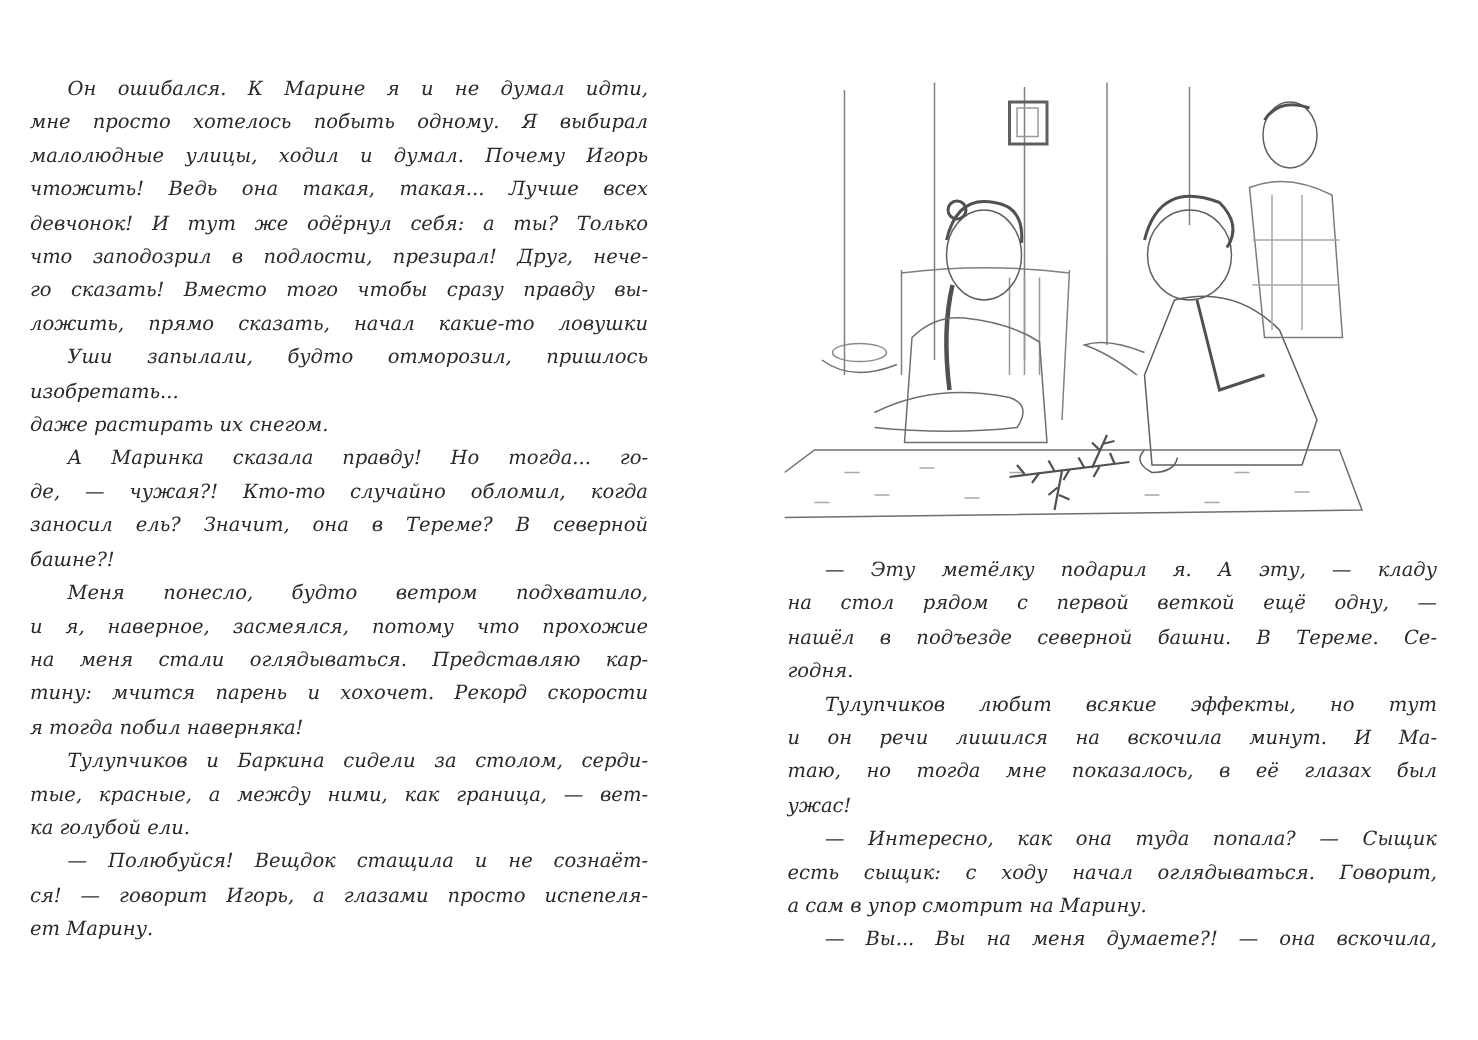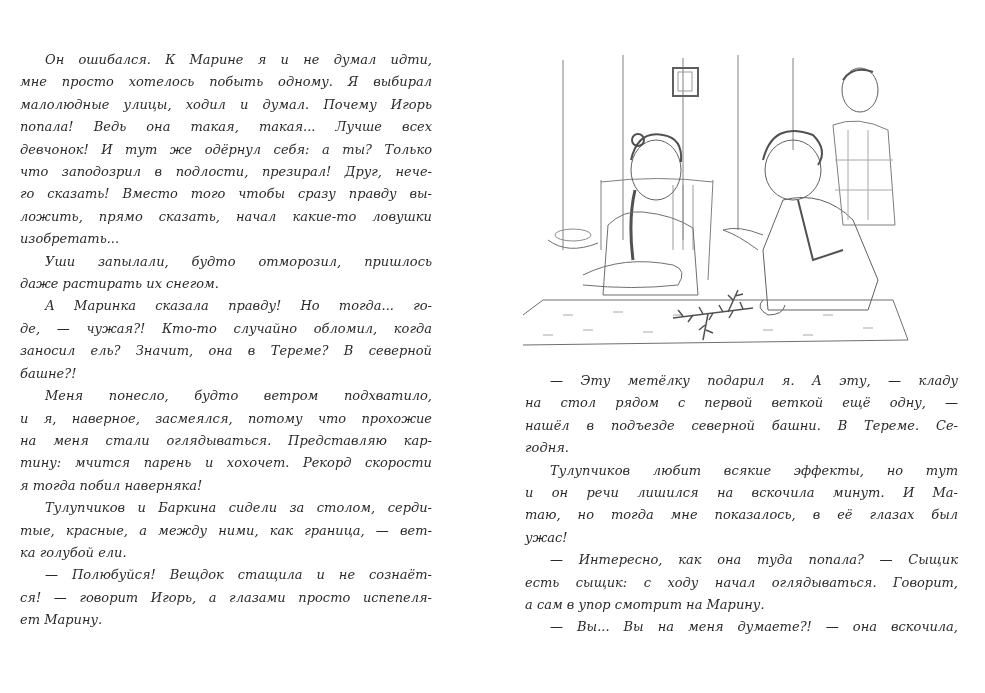--- a/index.html
+++ b/index.html
@@ -12,27 +12,27 @@
   .right-text { top:370px; left:525px; width:433px; }
   .illustration { position:absolute; left:523px; top:50px; width:390px; height:300px; }
 </style>
 </head>
 <body>
 
 <div class="text left-text" id="left-text">
     <span class="line indent">Он ошибался. К Марине я и не думал идти,</span>
     <span class="line">мне просто хотелось побыть одному. Я выбирал</span>
     <span class="line">малолюдные улицы, ходил и думал. Почему Игорь</span>
-    <span class="line">попала! Ведь она такая, такая... Лучше всех</span>
+    <span class="line">чтожить! Ведь она такая, такая... Лучше всех</span>
     <span class="line">девчонок! И тут же одёрнул себя: а ты? Только</span>
     <span class="line">что заподозрил в подлости, презирал! Друг, нече-</span>
     <span class="line">го сказать! Вместо того чтобы сразу правду вы-</span>
     <span class="line">ложить, прямо сказать, начал какие-то ловушки</span>
+    <span class="line indent">Уши запылали, будто отморозил, пришлось</span>
     <span class="line last">изобретать...</span>
-    <span class="line indent">Уши запылали, будто отморозил, пришлось</span>
     <span class="line last">даже растирать их снегом.</span>
     <span class="line indent">А Маринка сказала правду! Но тогда... го-</span>
     <span class="line">де, — чужая?! Кто-то случайно обломил, когда</span>
     <span class="line">заносил ель? Значит, она в Тереме? В северной</span>
     <span class="line last">башне?!</span>
     <span class="line indent">Меня понесло, будто ветром подхватило,</span>
     <span class="line">и я, наверное, засмеялся, потому что прохожие</span>
     <span class="line">на меня стали оглядываться. Представляю кар-</span>
     <span class="line">тину: мчится парень и хохочет. Рекорд скорости</span>
     <span class="line last">я тогда побил наверняка!</span>

